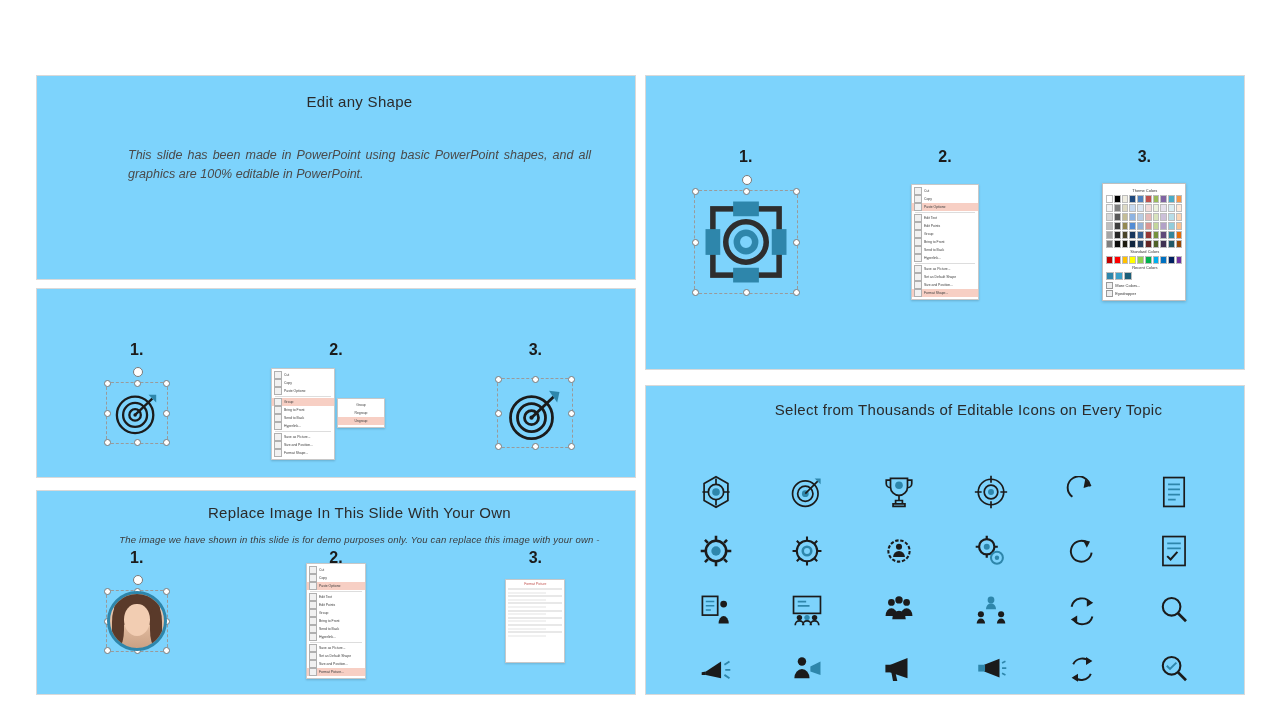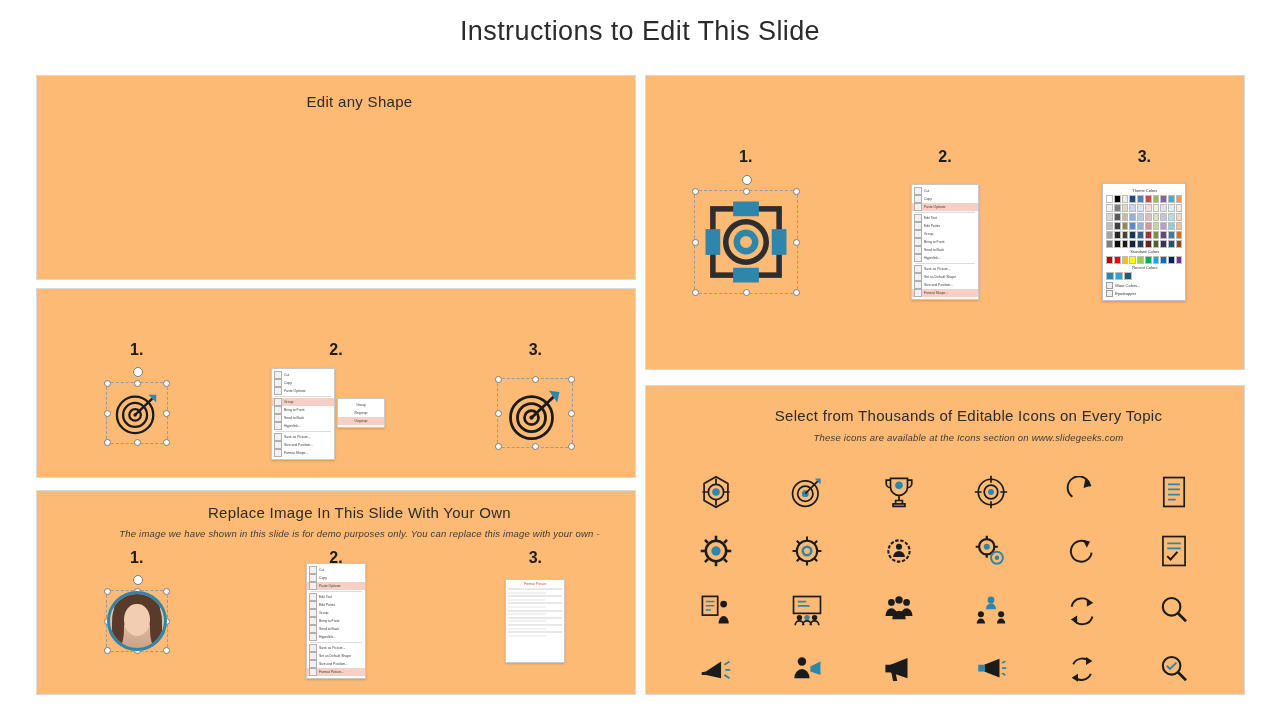--- a/index.html
+++ b/index.html
@@ -28,21 +28,21 @@
     width: 1280px;
     text-align: center;
     font-size: 27px;
     color: #2b2b2b;
     letter-spacing: 0.4px;
   }
 
   .panel {
     position: absolute;
     border: 1px solid #d9d9d9;
-    background: #fdba74;
+    background: #7dd3fc;
     box-sizing: border-box;
     padding-left: 47px;
   }
   .panel-title {
     text-align: center;
     font-size: 15px;
     color: #2b2b2b;
     letter-spacing: 0.3px;
   }
   .panel-subtitle {
@@ -163,21 +163,21 @@
     width: 46px;
     padding: 2px 0;
     box-shadow: 0 1px 2px rgba(0,0,0,.18);
   }
   .submenu .mi { font-size: 3.4px; height: 8px; line-height: 8px; padding: 0 2px; color: #3d3d3d;}
   .submenu .mi.hl { background: #f7cfc4; }
 
   
   #panel-replace-image { left: 36px; top: 490px; width: 600px; height: 205px; }
   #panel-replace-image .panel-title { margin-top: 13px; }
-  #panel-replace-image .panel-subtitle { margin-top: 7px; }
+  #panel-replace-image .panel-subtitle { margin-top: 13px; }
 
   .photo-frame {
     width: 54px; height: 54px;
     border-radius: 50%;
     overflow: hidden;
     border: 3px solid #2e86ab;
     background: linear-gradient(180deg,#f0d7c6 0%, #e0b99d 60%, #caa184 100%);
     position: relative;
   }
   .photo-frame .hair {
@@ -232,42 +232,42 @@
   .sw { width: 6px; height: 6px; border: 0.5px solid #bdbdbd; }
   .colormock .mi {
     display:flex; align-items:center; font-size: 4px; color:#333; height:8px;
   }
   .colormock .mi .dot {
     width:5px; height:5px; border:0.5px solid #9a9a9a; margin-right:2px; background:#eee;
   }
 
   
   #panel-icons { left: 645px; top: 385px; width: 600px; height: 310px; }
-  #panel-icons .panel-title { margin-top: 21px; }
+  #panel-icons .panel-title { margin-top: 15px; }
   #panel-icons .panel-subtitle { margin-top: 8px; }
   .icon-grid {
     position: absolute;
     left: 24px; right: 24px; top: 76px;
     display: grid;
     grid-template-columns: repeat(6, 1fr);
     grid-auto-rows: 59px;
     align-items: center;
     justify-items: center;
   }
   .icon-cell svg { display:block; }
 </style>
 </head>
 <body>
 
 <div class="slide">
 
-  <div class="slide-title">Instructions to Edit This Slide</div>
 
   <div class="panel" id="panel-edit-shape">
     <div class="panel-title">Edit any Shape</div>
+    <div class="para first">This slide has been made in PowerPoint using basic PowerPoint shapes, and all graphics are 100% editable in PowerPoint.</div>
   </div>
 
   <div class="panel" id="panel-own-icons">
 
     <div class="step-row" style="top:52px;">
 
       <div class="step">
         <div class="step-num">1.</div>
         <div class="step-art">
           <div class="sel-frame">
@@ -690,21 +690,20 @@
                 <span>Eyedropper</span>
               </div>
           </div>
         </div>
       </div>
     </div>
   </div>
 
   <div class="panel" id="panel-icons">
     <div class="panel-title">Select from Thousands of Editable Icons on Every Topic</div>
-    <div class="panel-subtitle">These icons are available at the Icons section on www.slidegeeks.com</div>
 
     <div class="icon-grid">
 
       <div class="icon-cell">
         <svg width="34" height="34" viewBox="0 0 40 40">
           <path d="M20 2 L34 10 L34 30 L20 38 L6 30 L6 10 Z" fill="none" stroke="#1b1b1b" stroke-width="2"></path>
           <circle cx="20" cy="20" r="9" fill="none" stroke="#1b1b1b" stroke-width="2"></circle>
           <circle cx="20" cy="20" r="4.5" fill="#2e86ab"></circle>
           <path d="M20 4 L20 11 M20 29 L20 36 M4 20 L11 20 M29 20 L36 20" stroke="#1b1b1b" stroke-width="2"></path>
         </svg>

